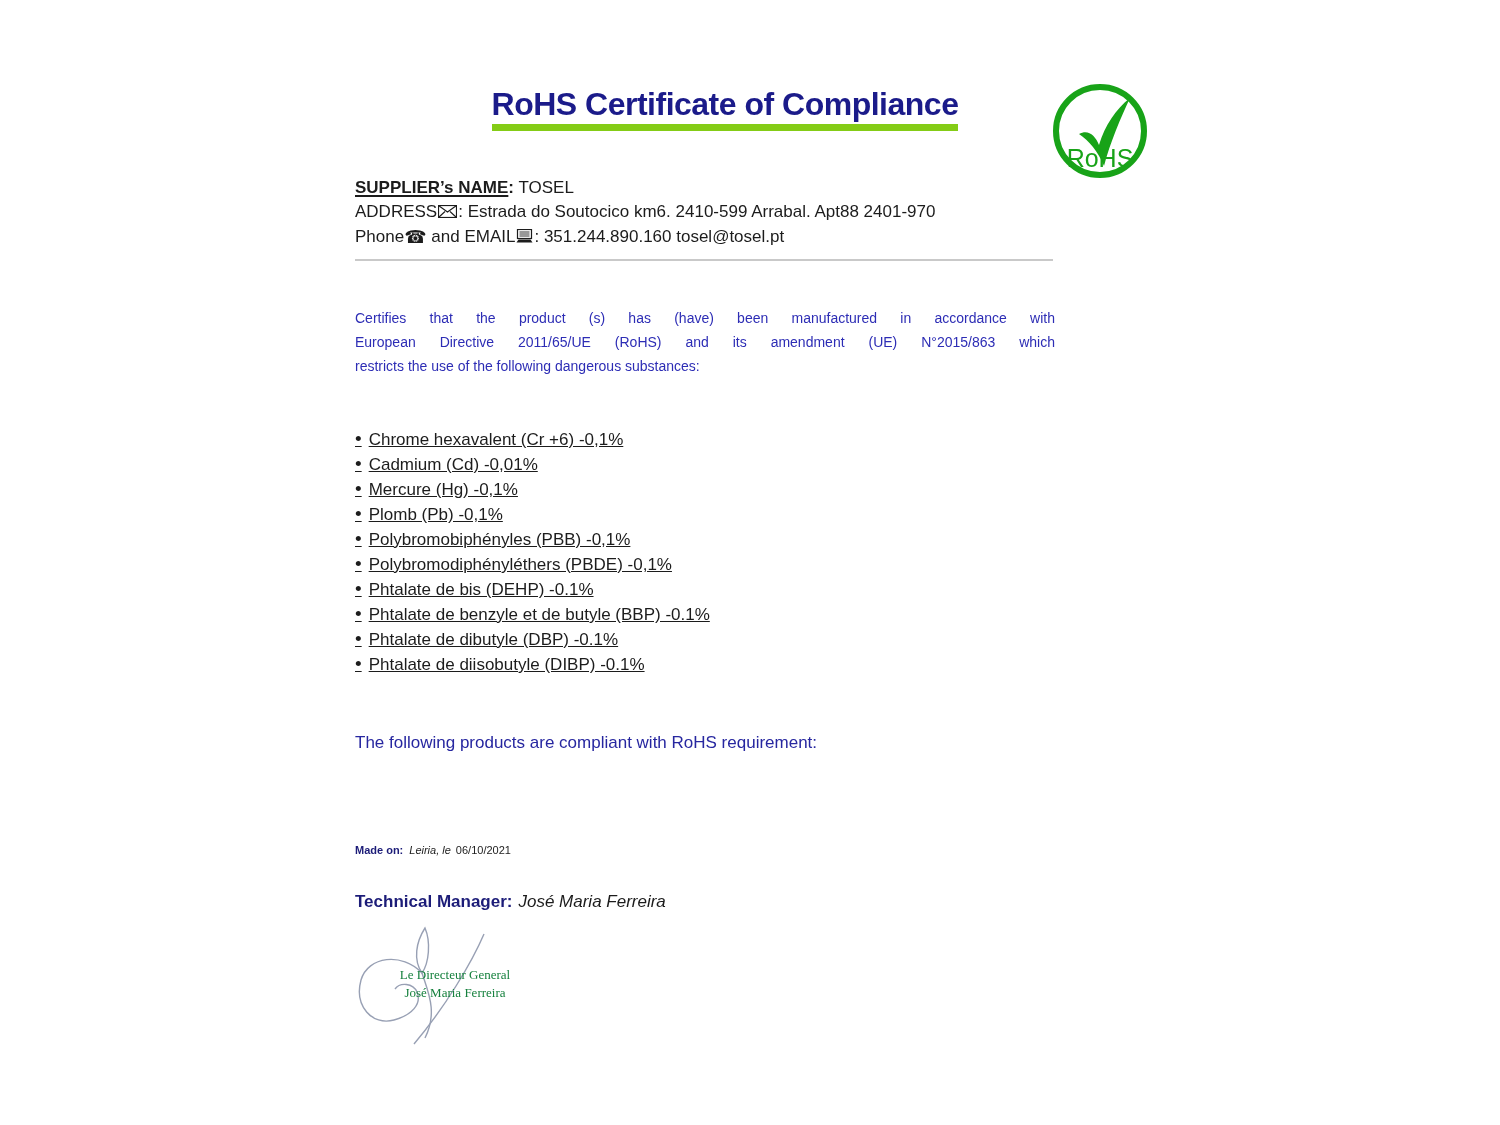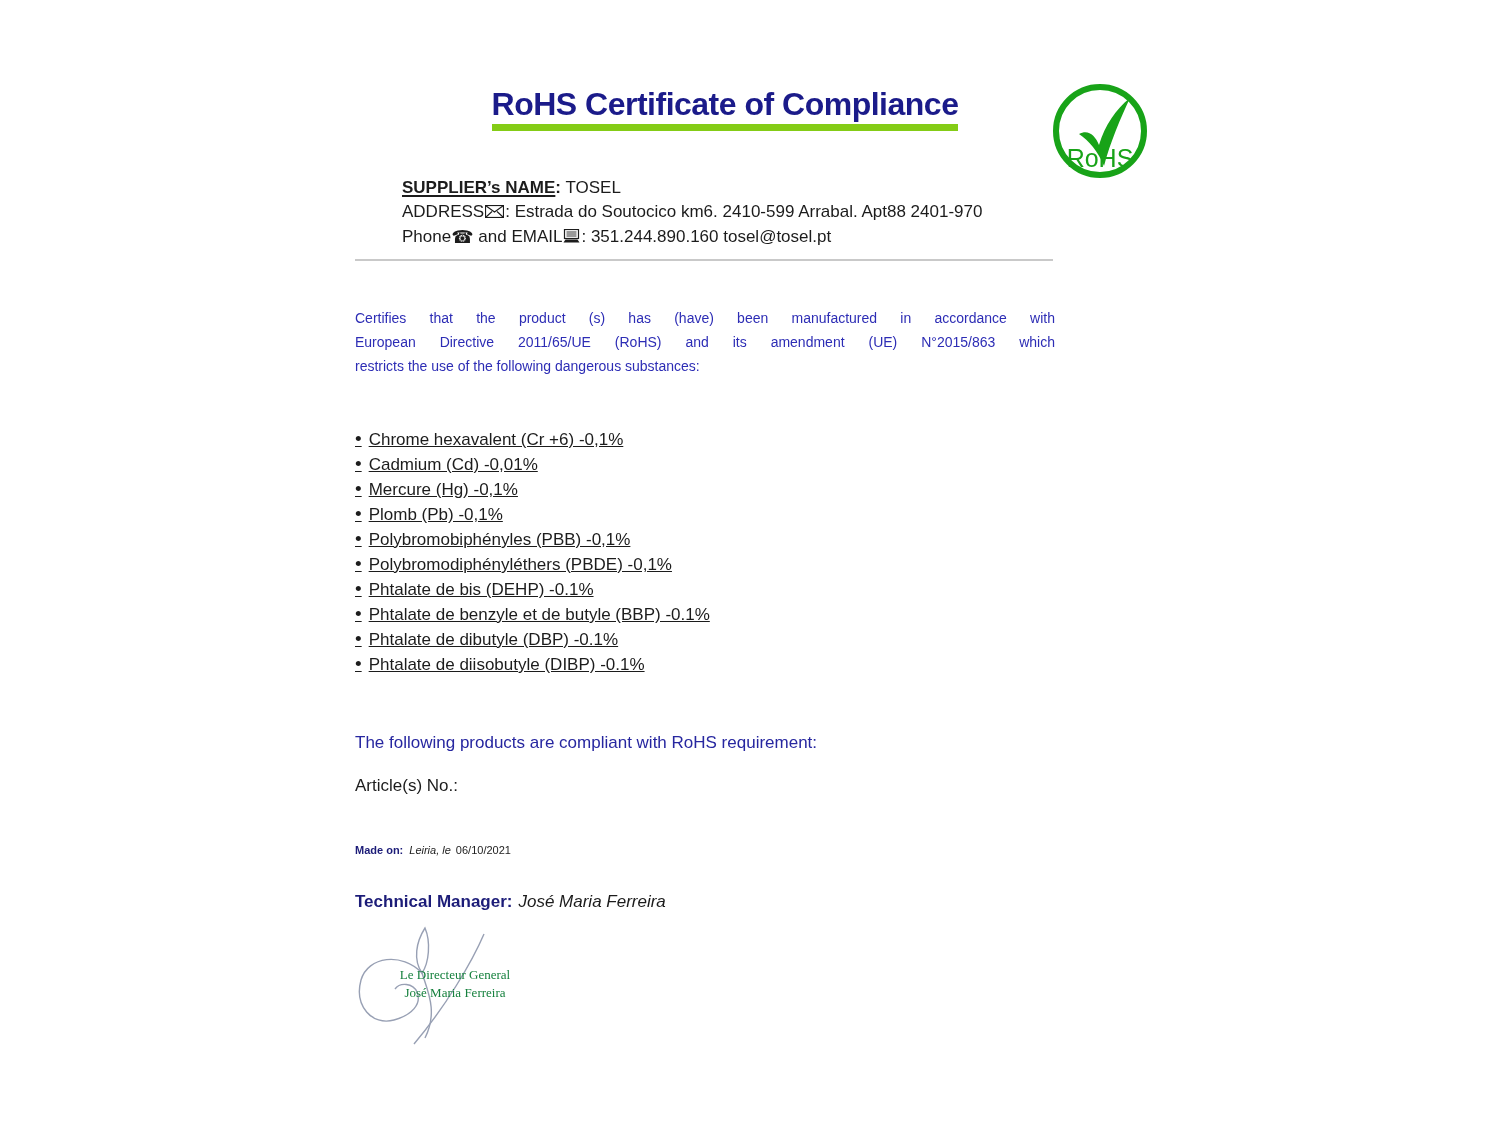--- a/index.html
+++ b/index.html
@@ -26,21 +26,21 @@
     padding-bottom:1px;
     letter-spacing:-0.5px;
     margin-left:42px;
   }
 
   
   .logo { position:absolute; left:1052px; top:83px; width:96px; height:96px; }
 
   
   .supplier { position:absolute; left:355px; top:176px; width:720px; font-size:17px; line-height:24px; }
-  .supplier .row { white-space:nowrap;margin-left:47px; }
+  .supplier .row { white-space:nowrap; }
   .lbl-bold { font-weight:bold; }
   .lbl-underline { text-decoration:underline; text-decoration-thickness:2px; text-underline-offset:2px; }
   .inline-icon { display:inline-block; vertical-align:-1px; margin:0 1px; }
   .phone-glyph { font-size:18px; vertical-align:-1px; }
 
   
   .divider {
     position:absolute; left:355px; top:259px; width:698px; height:2px;
     background:#8f8f8f; border-bottom:2px solid #c9c9c9;
   }
@@ -131,21 +131,20 @@
     <li>Polybromobiphényles (PBB) -0,1%</li>
     <li>Polybromodiphényléthers (PBDE) -0,1%</li>
     <li>Phtalate de bis (DEHP) -0.1%</li>
     <li>Phtalate de benzyle et de butyle (BBP) -0.1%</li>
     <li>Phtalate de dibutyle (DBP) -0.1%</li>
     <li>Phtalate de diisobutyle (DIBP) -0.1%</li>
   </ul>
 
   <div class="compliance">The following products are compliant with RoHS requirement:</div>
 
-  <div class="article">Article(s) No.:</div>
 
   <div class="made-on">
     <span class="navy-label">Made on:</span><span class="italic-val">Leiria, le</span><span class="plain-val">06/10/2021</span>
   </div>
 
   <div class="manager">
     <span class="navy-label">Technical Manager:</span><span class="italic-val">José Maria Ferreira</span>
   </div>
 
   <div class="signature">

